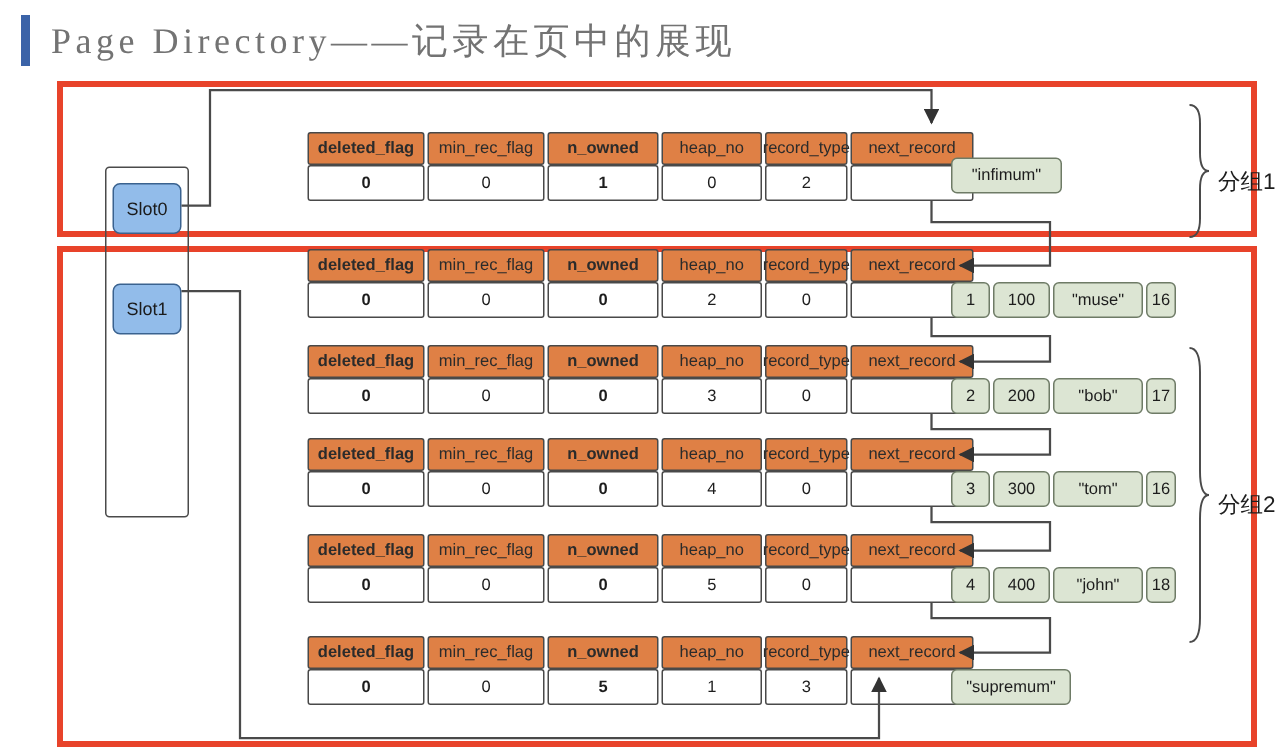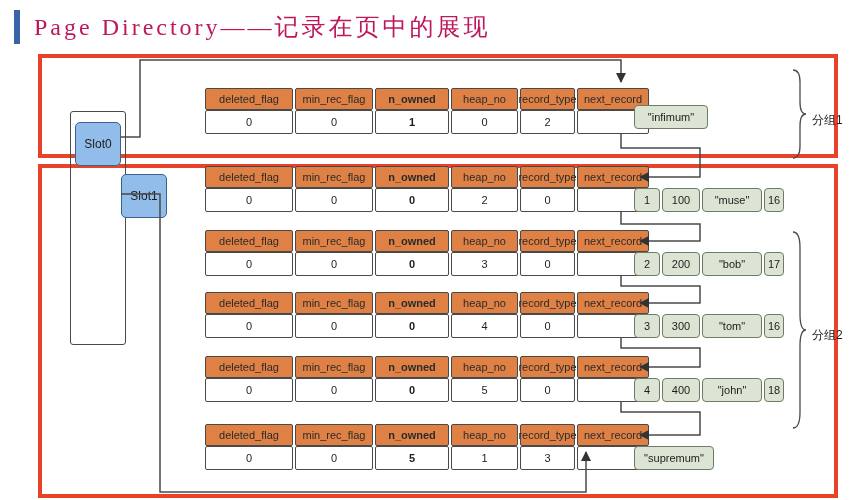--- a/index.html
+++ b/index.html
@@ -24,21 +24,21 @@
     height: 34px;
     background: #3B63A8;
   }
   #page-title {
     position: absolute;
     left: 34px;
     top: 11px;
     font-family: "Liberation Serif", serif;
     font-size: 24px;
     letter-spacing: 3px;
-    color: #be185d;
+    color: #737373;
     white-space: nowrap;
   }
 
   
   #canvas {
     position: absolute;
     left: 0;
     top: 52px;
     width: 857px;
     height: 448px;
@@ -60,33 +60,33 @@
     border: 1.6px solid #4A4A4A;
     border-radius: 3px;
     box-sizing: border-box;
     background: transparent;
   }
   #slot-container-outer { left: 70px; top: 59px; width: 56px; height: 234px; }
 
   .slot-box {
     position: absolute;
     width: 46px;
-    height: 44px;
+    height: 34px;
     background: #92BCEA;
     border: 1.4px solid #3A628F;
     border-radius: 5px;
     box-sizing: border-box;
     display: flex;
     align-items: center;
     justify-content: center;
     font-size: 12px;
     color: #1b1b1b;
   }
   #slot-0 { left: 75px; top: 70px; }
-  #slot-1 { left: 75px; top: 122px; margin-left: 46px; }
+  #slot-1 { left: 75px; top: 137px; }
 
   
   .record {
     position: absolute;
     left: 205px;
     display: flex;
     flex-direction: column;
   }
   .record-row {
     display: flex;
@@ -106,26 +106,26 @@
     background: #DF8045;
     color: #2b2b2b;
     border-radius: 2px;
   }
   .val-cell {
     background: #FFFFFF;
     color: #1d1d1d;
     border-radius: 2px;
     height: 24px;
   }
-  .c-deleted   { width: 88px; }
+  .c-deleted   { width: 78px; font-weight: bold; }
   .c-minrec    { width: 78px; }
   .c-nowned    { width: 74px; font-weight: bold; }
   .c-heapno    { width: 67px; }
   .c-rectype   { width: 55px; }
-  .c-nextrec   { width: 72px; text-align: center; }
+  .c-nextrec   { width: 82px; text-align: center; }
 
   
   .green-box {
     position: absolute;
     background: #DCE5D3;
     border: 1.3px solid #6E7B66;
     border-radius: 4px;
     box-sizing: border-box;
     display: flex;
     align-items: center;
@@ -146,21 +146,21 @@
   .dg-num  { width: 38px; }
   .dg-name { width: 60px; }
   .dg-last { width: 20px; margin-right: 0 !important; }
 
   #infimum-box  { left: 634px; top: 53px;  width: 74px; }
   #supremum-box { left: 634px; top: 394px; width: 80px; }
 
   
   .brace-label {
     position: absolute;
-    font-size: 12px;
+    font-size: 15px;
     color: #1d1d1d;
     white-space: nowrap;
   }
   #brace-label-1 { left: 812px; top: 60px; }
   #brace-label-2 { left: 812px; top: 275px; }
 
   
   #connectors {
     position: absolute;
     left: 0; top: 0;

